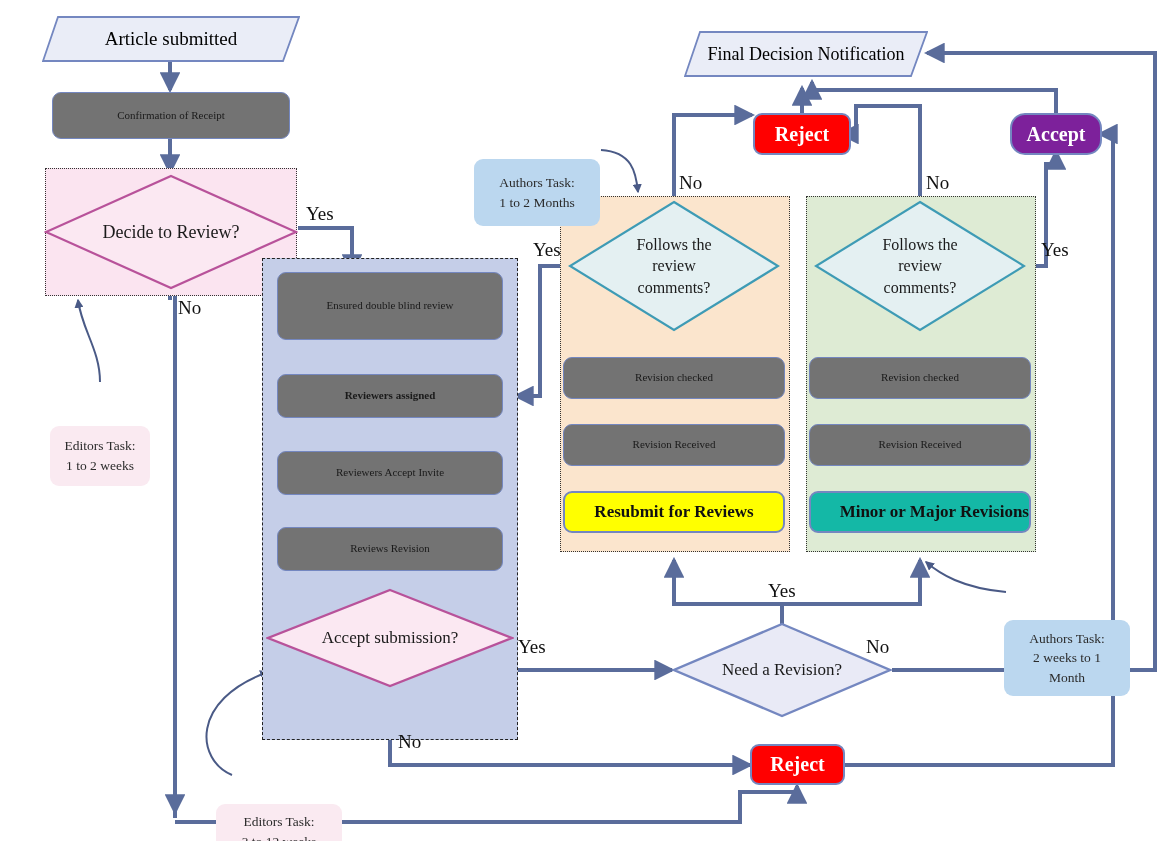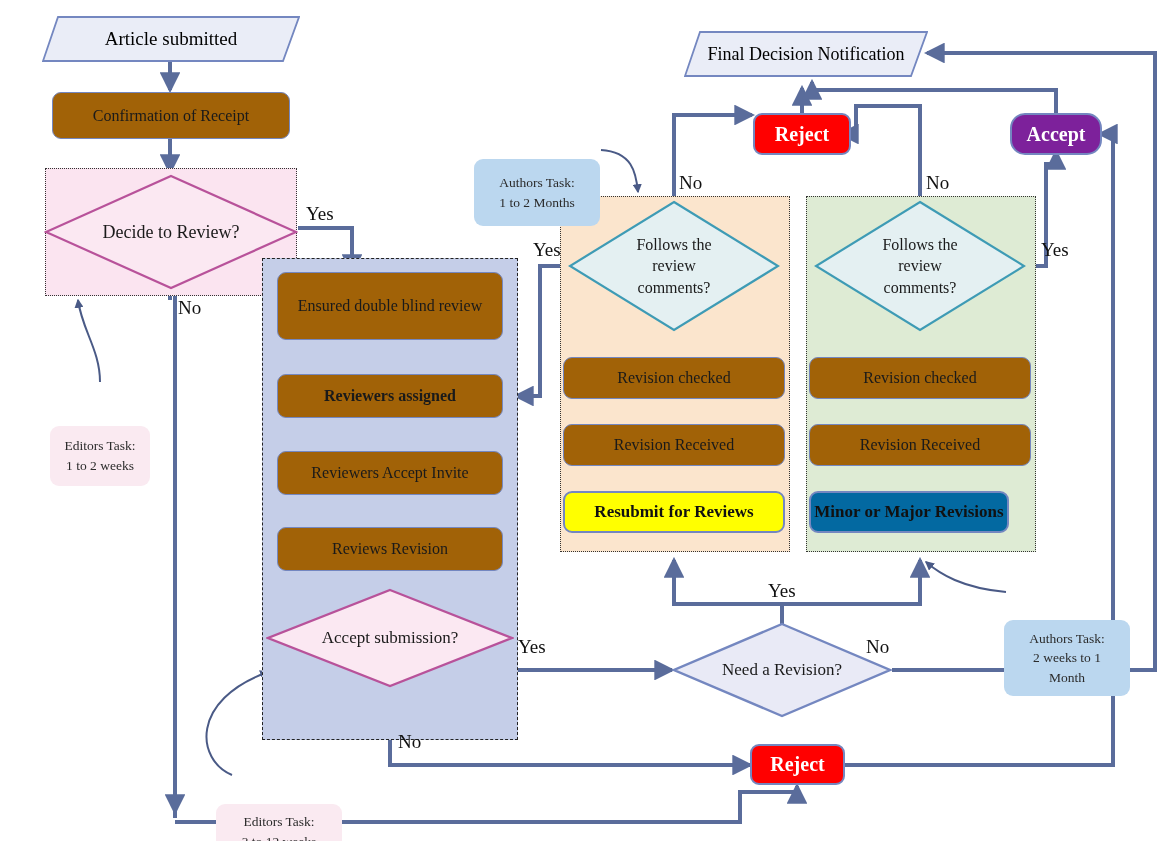--- a/index.html
+++ b/index.html
@@ -2,21 +2,21 @@
 <html><head>
 <meta charset="utf-8">
 <style>
   html,body{margin:0;padding:0;background:#ffffff;}
   body{font-family:"Liberation Serif","DejaVu Serif",serif;}
   #stage{position:relative;width:1169px;height:841px;overflow:hidden;background:#fff;}
   #edges{position:absolute;left:0;top:0;width:1169px;height:841px;}
   .node{position:absolute;box-sizing:border-box;display:flex;align-items:center;
         justify-content:center;text-align:center;line-height:1.25;}
   .panel{position:absolute;box-sizing:border-box;}
-  .rbox{border:1.6px solid #7487C0;border-radius:9px;background:#a16207;color:#1a1a1a;font-size:16px;}
+  .rbox{border:1.6px solid #7487C0;border-radius:9px;background:#737373;color:#1a1a1a;font-size:11px;}
   .lbl{position:absolute;font-size:19px;color:#111;white-space:nowrap;text-align:center;}
   .note{position:absolute;box-sizing:border-box;border-radius:9px;font-size:13.5px;
         display:flex;align-items:center;justify-content:center;text-align:center;line-height:1.45;color:#2b2b2b;margin-top:44px;}
   .note-pink{background:#FAEAF1;}
   .note-blue{background:#BBD7EF;}
   .dia{position:absolute;display:flex;align-items:center;justify-content:center;
        text-align:center;font-size:16px;color:#1a1a1a;line-height:1.35;}
   .dia > span{position:relative;z-index:2;}
   .dia > svg{position:absolute;left:0;top:0;z-index:1;}
   .bold{font-weight:bold;}
@@ -205,22 +205,22 @@
       <span>review</span><br>
       <span>comments?</span>
     </span>
   </div>
   <div class="node rbox" style="left:809px;top:357px;width:222px;height:42px;">
     <span>Revision checked</span>
   </div>
   <div class="node rbox" style="left:809px;top:424px;width:222px;height:42px;">
     <span>Revision Received</span>
   </div>
-  <div class="node" style="left:809px;top:491px;width:200px;height:42px;background:#0369a1;
-              border:2.2px solid #7487C0;border-radius:9px;font-weight:bold;font-size:17px;color:#111;">
+  <div class="node" style="left:809px;top:491px;width:222px;height:42px;background:#14b8a6;
+              border:2.2px solid #7487C0;border-radius:9px;font-weight:bold;font-size:17px;color:#111;justify-content:flex-end;">
     <span>Minor or Major Revisions</span>
   </div>
 
   <div class="note note-pink" style="left:50px;top:382px;width:100px;height:60px;">
     <div>
       <span>Editors Task:</span><br>
       <span>1 to 2 weeks</span>
     </div>
   </div>
 

